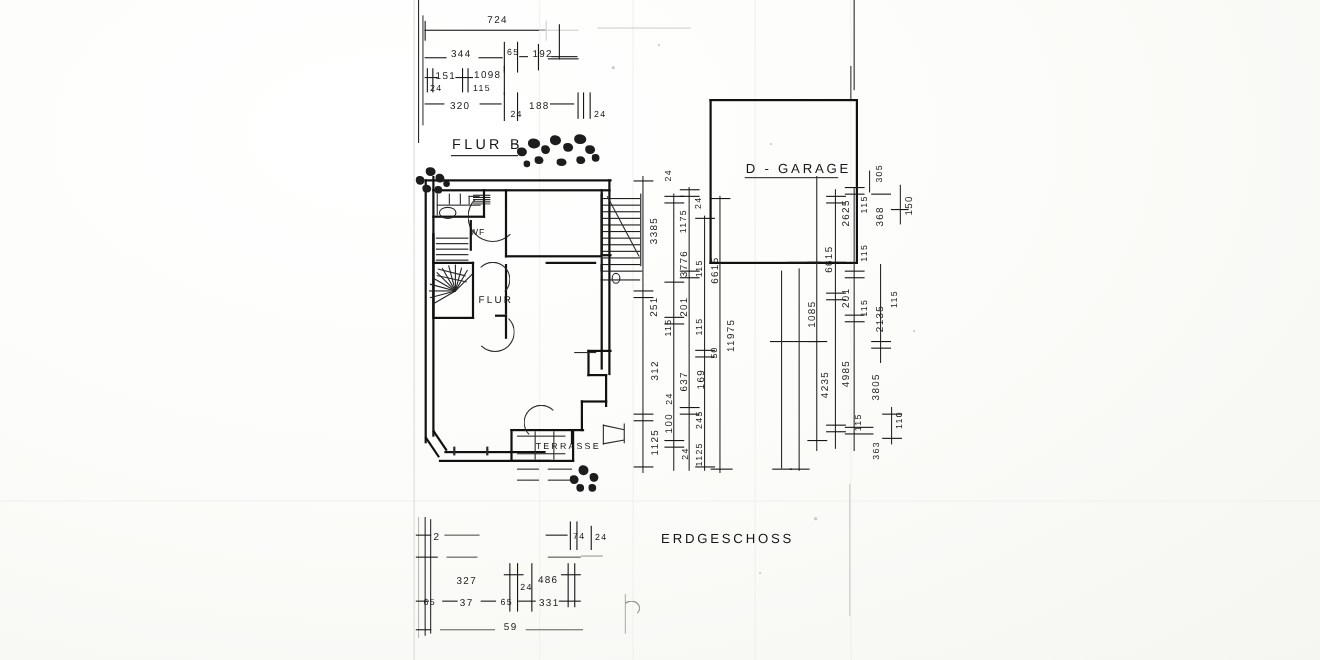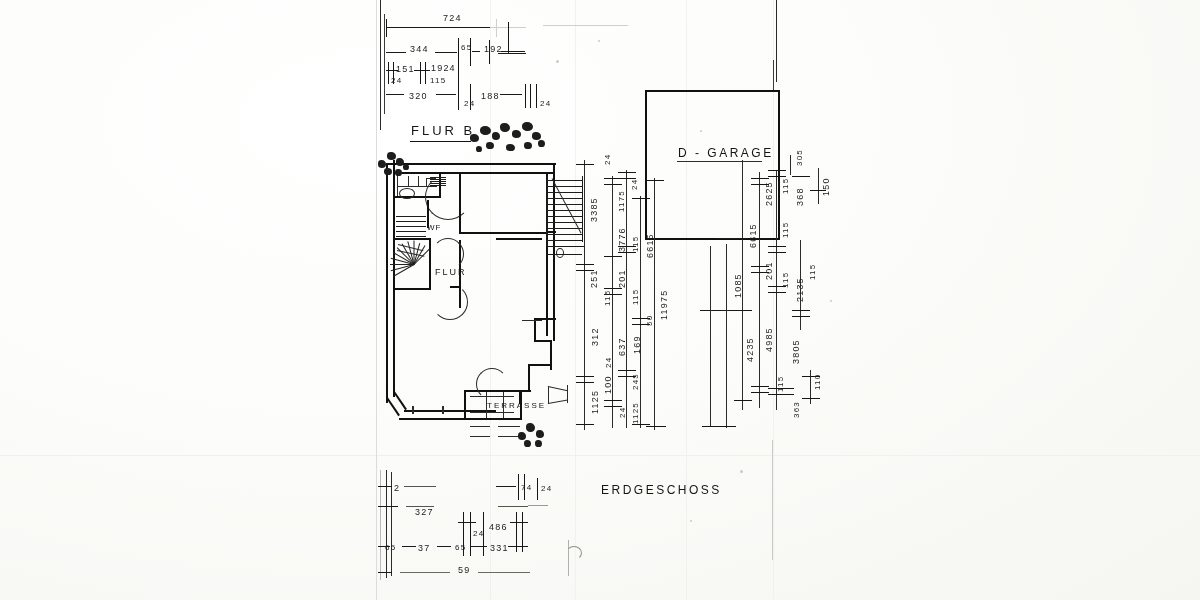--- a/index.html
+++ b/index.html
@@ -110,21 +110,21 @@
   <div class="ln h" style="left:498px;top:53px;width:28px;"></div>
 
   <div class="tick" style="left:388px;top:62px;height:22px;"></div>
   <div class="tick" style="left:393px;top:62px;height:22px;"></div>
   <div class="ln h" style="left:386px;top:70px;width:12px;"></div>
   <div class="tick" style="left:420px;top:62px;height:22px;"></div>
   <div class="tick" style="left:425px;top:62px;height:22px;"></div>
   <div class="ln h" style="left:414px;top:70px;width:16px;"></div>
   <div class="tick" style="left:458px;top:60px;height:26px;"></div>
   <div class="dim" style="left:396px;top:65px;">151</div>
-  <div class="dim" style="left:431px;top:64px;">1924</div>
+  <div class="dim" style="left:431px;top:64px;">1098</div>
   <div class="dim" style="left:391px;top:77px;font-size:8px;">24</div>
   <div class="dim" style="left:430px;top:77px;font-size:8px;">115</div>
 
   <div class="ln h" style="left:386px;top:94px;width:18px;"></div>
   <div class="ln h" style="left:436px;top:94px;width:20px;"></div>
   <div class="ln h" style="left:500px;top:94px;width:22px;"></div>
   <div class="tick" style="left:458px;top:84px;height:26px;"></div>
   <div class="tick" style="left:470px;top:84px;height:26px;"></div>
   <div class="tick" style="left:525px;top:84px;height:24px;"></div>
   <div class="tick" style="left:530px;top:84px;height:24px;"></div>
@@ -189,21 +189,21 @@
 
   <div class="wall" style="left:393px;top:196px;width:48px;height:2px;"></div>
   <div class="wall" style="left:439px;top:172px;width:2px;height:26px;"></div>
   <div class="thin" style="left:397px;top:176px;width:1px;height:20px;"></div>
   <div class="thin" style="left:397px;top:186px;width:40px;height:1px;"></div>
   <div class="thin" style="left:408px;top:176px;width:1px;height:10px;"></div>
   <div class="thin" style="left:418px;top:176px;width:1px;height:10px;"></div>
   <div class="arc" style="left:399px;top:188px;width:14px;height:9px;border-radius:50%;"></div>
   <div class="thin" style="left:426px;top:178px;width:10px;height:1px;"></div>
   <div class="thin" style="left:426px;top:178px;width:1px;height:8px;"></div>
-  <div class="label tiny" style="left:427px;top:224px;font-size:8px;letter-spacing:1px;">WF</div>
+  <div class="label tiny" style="left:427px;top:208px;font-size:8px;letter-spacing:1px;">WF</div>
 
   <div class="arc" style="left:425px;top:174px;width:44px;height:44px;border-color:#2b2b2b;border-top-color:transparent;border-right-color:transparent;"></div>
 
   <div class="wall" style="left:393px;top:212px;width:2px;height:76px;"></div>
   <div class="wall" style="left:427px;top:200px;width:2px;height:28px;"></div>
   <div class="wall" style="left:393px;top:238px;width:38px;height:2px;"></div>
   <div class="wall" style="left:429px;top:238px;width:2px;height:52px;"></div>
   <div class="wall" style="left:393px;top:288px;width:38px;height:2px;"></div>
 
   <div class="hatch" style="left:396px;top:214px;width:30px;height:24px;">
@@ -454,21 +454,21 @@
   <div class="ln h" style="left:471px;top:546px;width:16px;"></div>
   <div class="ln h" style="left:508px;top:546px;width:20px;"></div>
   <div class="tick" style="left:463px;top:512px;height:44px;"></div>
   <div class="tick" style="left:470px;top:512px;height:44px;"></div>
   <div class="tick" style="left:483px;top:512px;height:44px;"></div>
   <div class="tick" style="left:516px;top:512px;height:40px;"></div>
   <div class="tick" style="left:522px;top:512px;height:40px;"></div>
   <div class="ln h" style="left:458px;top:522px;width:18px;"></div>
   <div class="ln h" style="left:510px;top:522px;width:18px;"></div>
 
-  <div class="dim" style="left:415px;top:508px;">327</div>
+  <div class="dim" style="left:415px;top:524px;">327</div>
   <div class="dim" style="left:489px;top:523px;">486</div>
   <div class="dim" style="left:473px;top:530px;font-size:8px;">24</div>
   <div class="dim" style="left:385px;top:544px;font-size:8px;">65</div>
   <div class="dim" style="left:418px;top:544px;">37</div>
   <div class="dim" style="left:455px;top:544px;font-size:8px;">65</div>
   <div class="dim" style="left:490px;top:544px;">331</div>
   <div class="dim" style="left:458px;top:566px;">59</div>
 
   <div class="ln h" style="left:378px;top:572px;width:14px;"></div>
   <div class="ln h" style="left:400px;top:572px;width:50px;background:#6a6a65;"></div>

